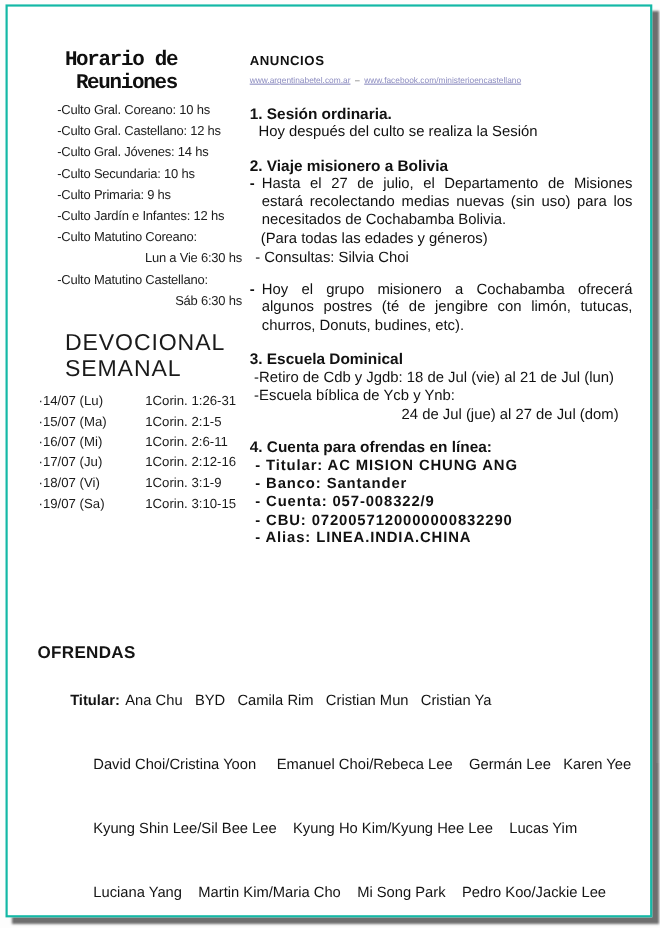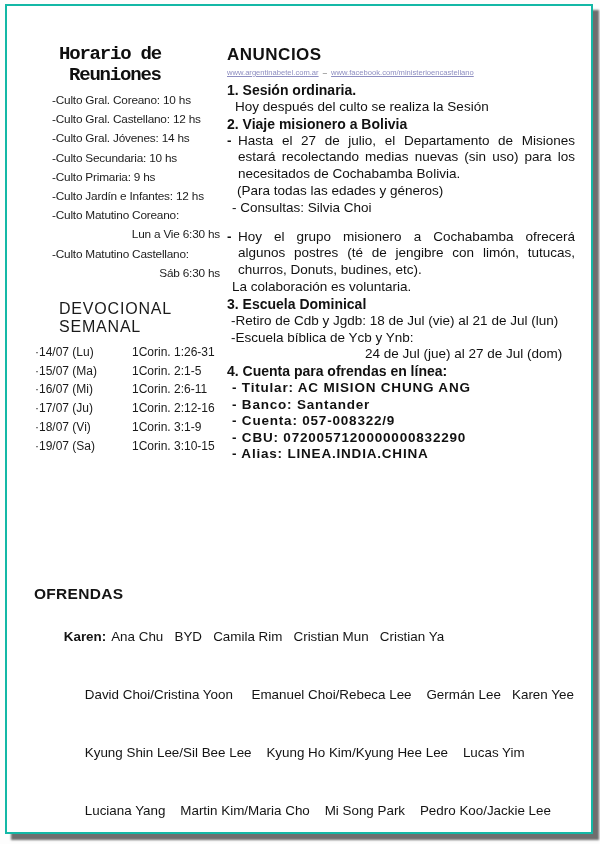--- a/index.html
+++ b/index.html
@@ -12,33 +12,33 @@
   
   .title { position:absolute; left:52px; top:38px; font-family:"Liberation Mono",monospace;
            font-weight:700; font-size:19px; line-height:21px; letter-spacing:-1.2px; color:#0f0f0f; }
   .title-l2 { margin-left:10px; }
 
   .schedule { position:absolute; left:45px; top:85px; width:168px; font-size:11.8px;
               line-height:19.2px; letter-spacing:-0.2px; color:#1c1c1c; }
   .sch-right { text-align:right; }
 
   .devotional { position:absolute; left:28px; top:294px; width:200px; color:#1a1a1a; }
-  .devotional-title { padding-left:24px; font-size:16px; letter-spacing:0.8px; font-weight:400; }
+  .devotional-title { padding-left:24px; font-size:21px; letter-spacing:0.8px; font-weight:400; }
   .dev-rows { margin-top:7px; }
   .dev-row { display:grid; grid-template-columns:97px 1fr; line-height:18.7px; font-size:12px; }
 
   
   .right-col { position:absolute; left:220px; top:40px; width:348px; font-size:13.5px;
                line-height:16.8px; color:#111; }
-  .announce-title { font-size:17px; font-weight:700; letter-spacing:0.5px; line-height:18px; }
+  .announce-title { font-size:12px; font-weight:700; letter-spacing:0.5px; line-height:18px; }
   .links { margin-top:1px; font-size:7.6px; color:#555; }
   .link { color:#8d8dc0; text-decoration:underline; cursor:pointer; }
   .links .sep { margin:0 2px; color:#555; }
 
-  .sec { }
+  .sec { margin-top:13px; }
   .sec-heading { font-weight:700; font-size:14px; line-height:17px; }
   .sec1-body { padding-left:8px; }
   .bullet-para { position:relative; padding-left:11px; text-align:justify; }
   .bullet-para .marker { position:absolute; left:0; top:0; font-weight:700; }
   .gap12 { height:12px; }
   .note1 { padding-left:10px; }
   .note2 { padding-left:5px; }
   .sec3-line { padding-left:4px; white-space:nowrap; }
   .sec3-line3 { padding-left:138px; }
   .sec4-line { padding-left:5px; font-weight:700; letter-spacing:0.8px; white-space:nowrap; line-height:16.5px; }
@@ -124,21 +124,20 @@
         <span class="marker">-</span>
         <span>Hasta el 27 de julio, el Departamento de Misiones estará recolectando medias nuevas (sin uso) para los necesitados de Cochabamba Bolivia.</span>
       </div>
       <div class="note1">(Para todas las edades y géneros)</div>
       <div class="note2">- Consultas: Silvia Choi</div>
       <div class="gap12"></div>
       <div class="bullet-para">
         <span class="marker">-</span>
         <span>Hoy el grupo misionero a Cochabamba ofrecerá algunos postres (té de jengibre con limón, tutucas, churros, Donuts, budines, etc).</span>
       </div>
-      <div class="note2">La colaboración es voluntaria.</div>
     </div>
 
     <div class="sec">
       <div class="sec-heading">3. Escuela Dominical</div>
       <div class="sec3-line">-Retiro de Cdb y Jgdb: 18 de Jul (vie) al 21 de Jul (lun)</div>
       <div class="sec3-line">-Escuela bíblica de Ycb y Ynb:</div>
       <div class="sec3-line sec3-line3">24 de Jul (jue) al 27 de Jul (dom)</div>
     </div>
 
     <div class="sec">
@@ -148,21 +147,21 @@
       <div class="sec4-line">- Cuenta: 057-008322/9</div>
       <div class="sec4-line">- CBU: 0720057120000000832290</div>
       <div class="sec4-line">- Alias: LINEA.INDIA.CHINA</div>
     </div>
   </div>
 
   <div class="offerings">
     <div class="offerings-title">OFRENDAS</div>
     <div class="off-lines">
       <div class="off-line">
-        <b class="off-label">Karen:</b><span>Ana Chu   BYD   Camila Rim   Cristian Mun   Cristian Ya</span>
+        <b class="off-label">Titular:</b><span>Ana Chu   BYD   Camila Rim   Cristian Mun   Cristian Ya</span>
       </div>
       <div class="off-line indent">
         <span>David Choi/Cristina Yoon     Emanuel Choi/Rebeca Lee    Germán Lee   Karen Yee</span>
       </div>
       <div class="off-line indent">
         <span>Kyung Shin Lee/Sil Bee Lee    Kyung Ho Kim/Kyung Hee Lee    Lucas Yim</span>
       </div>
       <div class="off-line indent">
         <span>Luciana Yang    Martin Kim/Maria Cho    Mi Song Park    Pedro Koo/Jackie Lee</span>
       </div>

